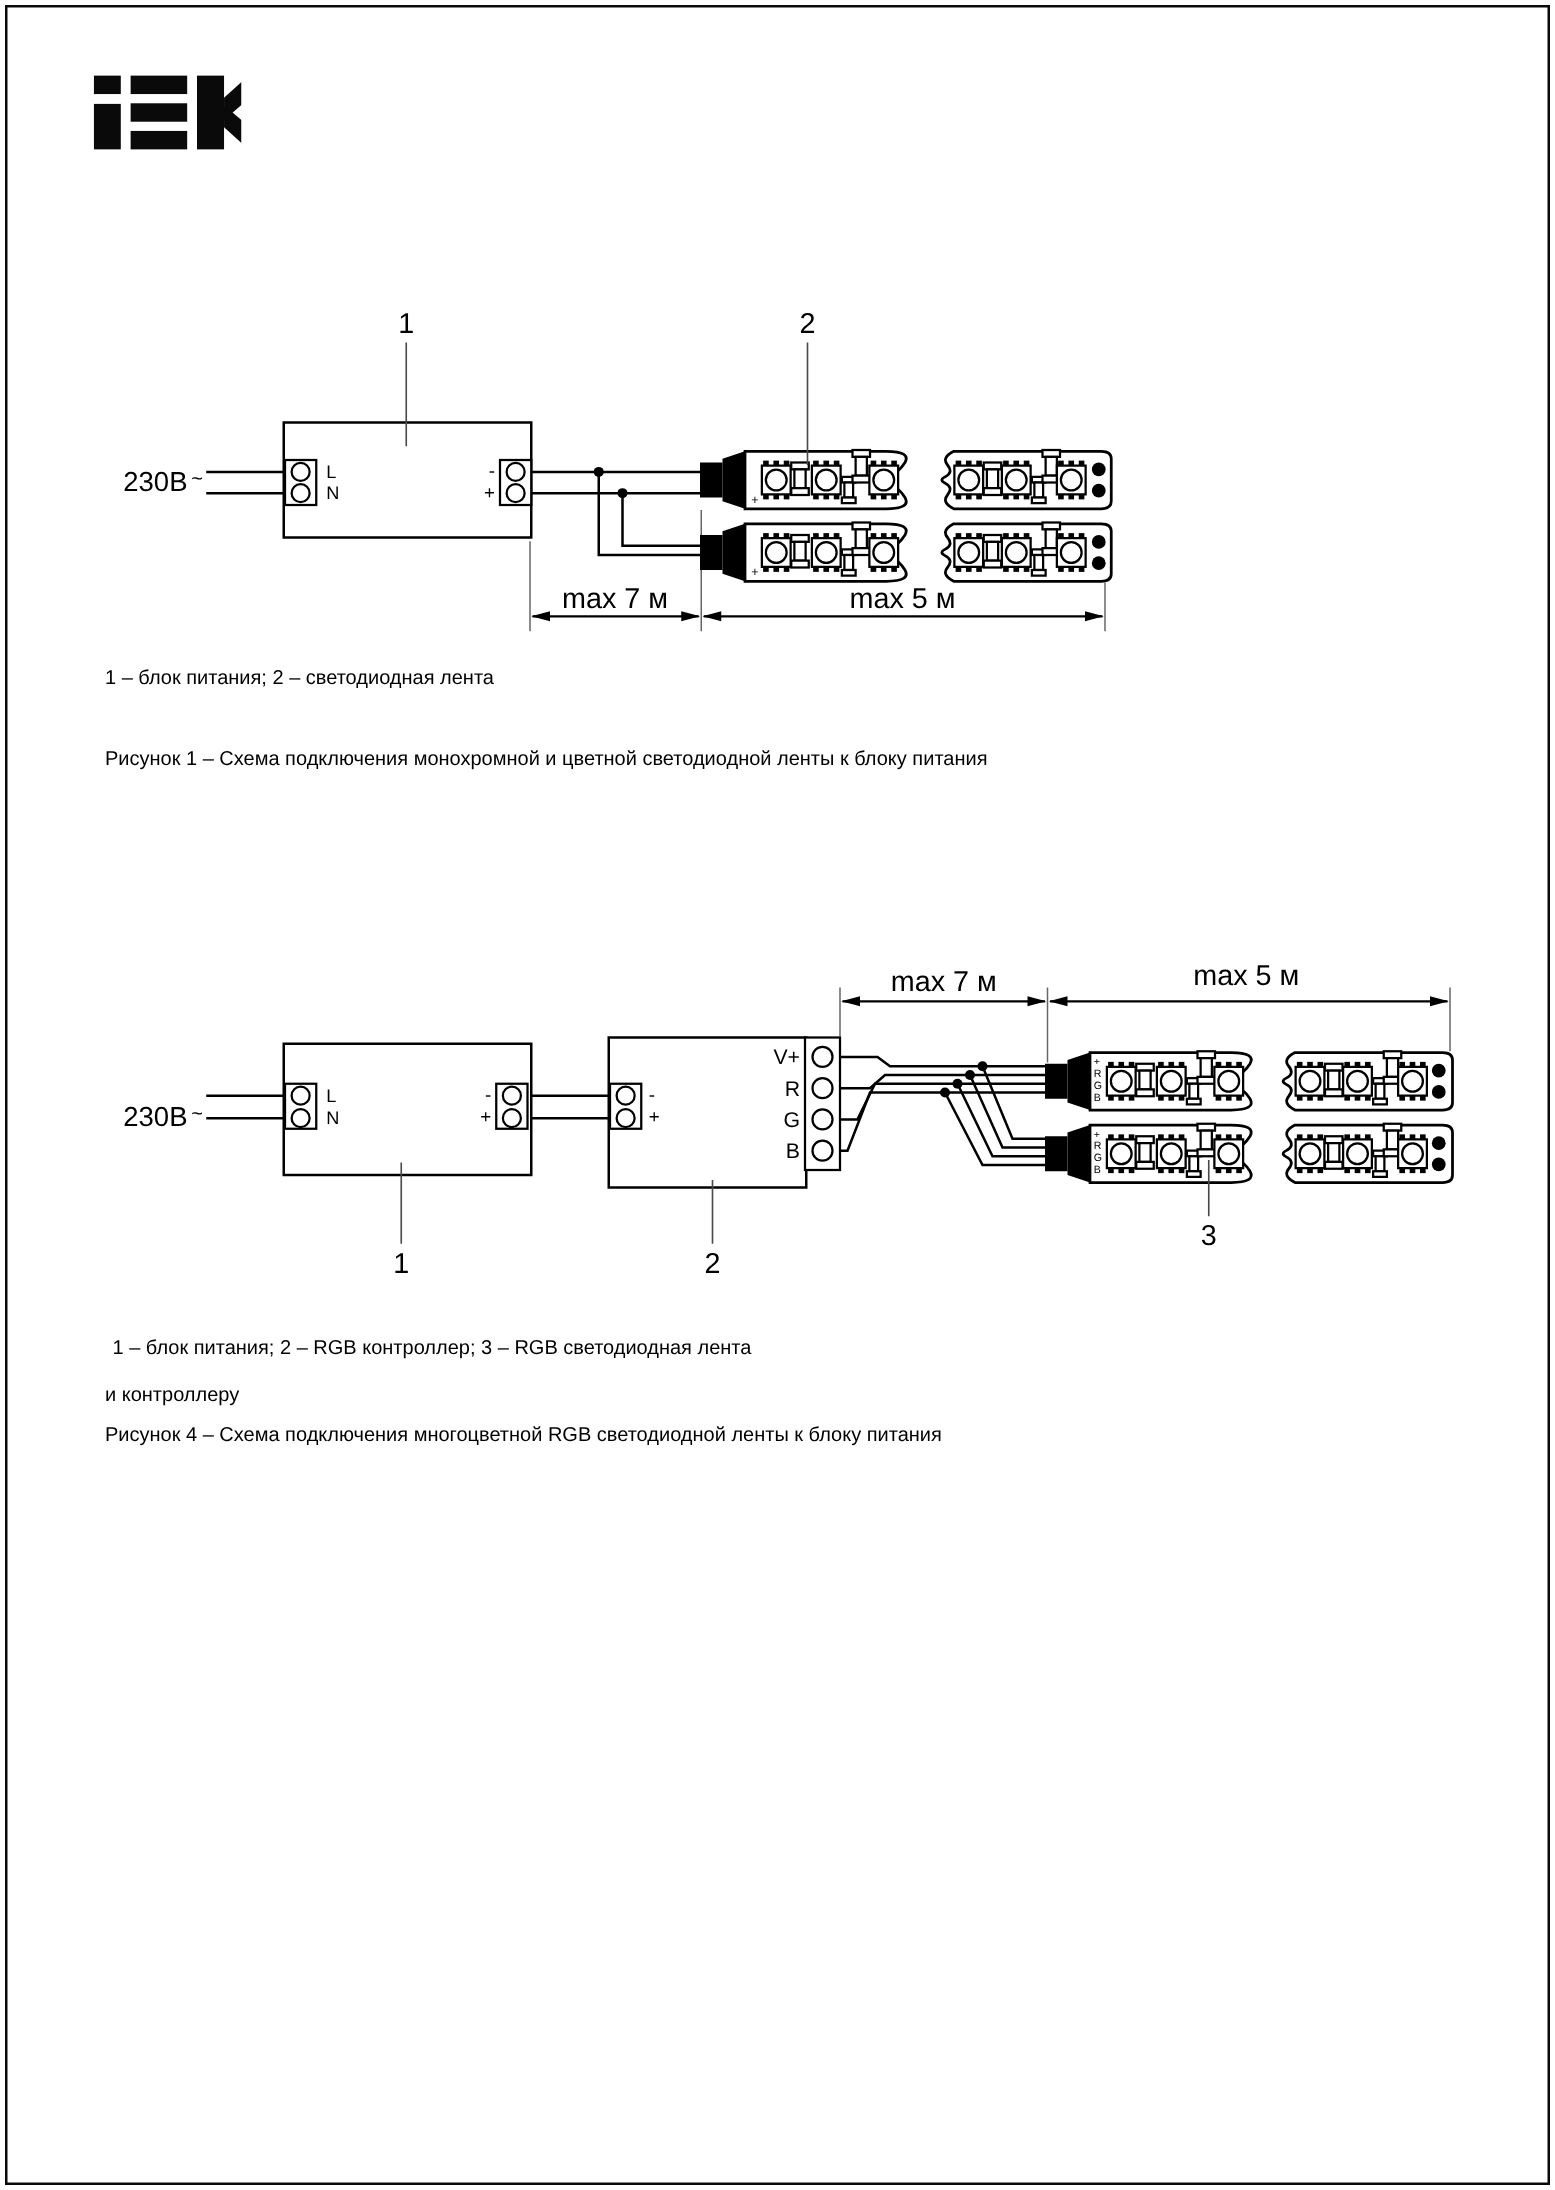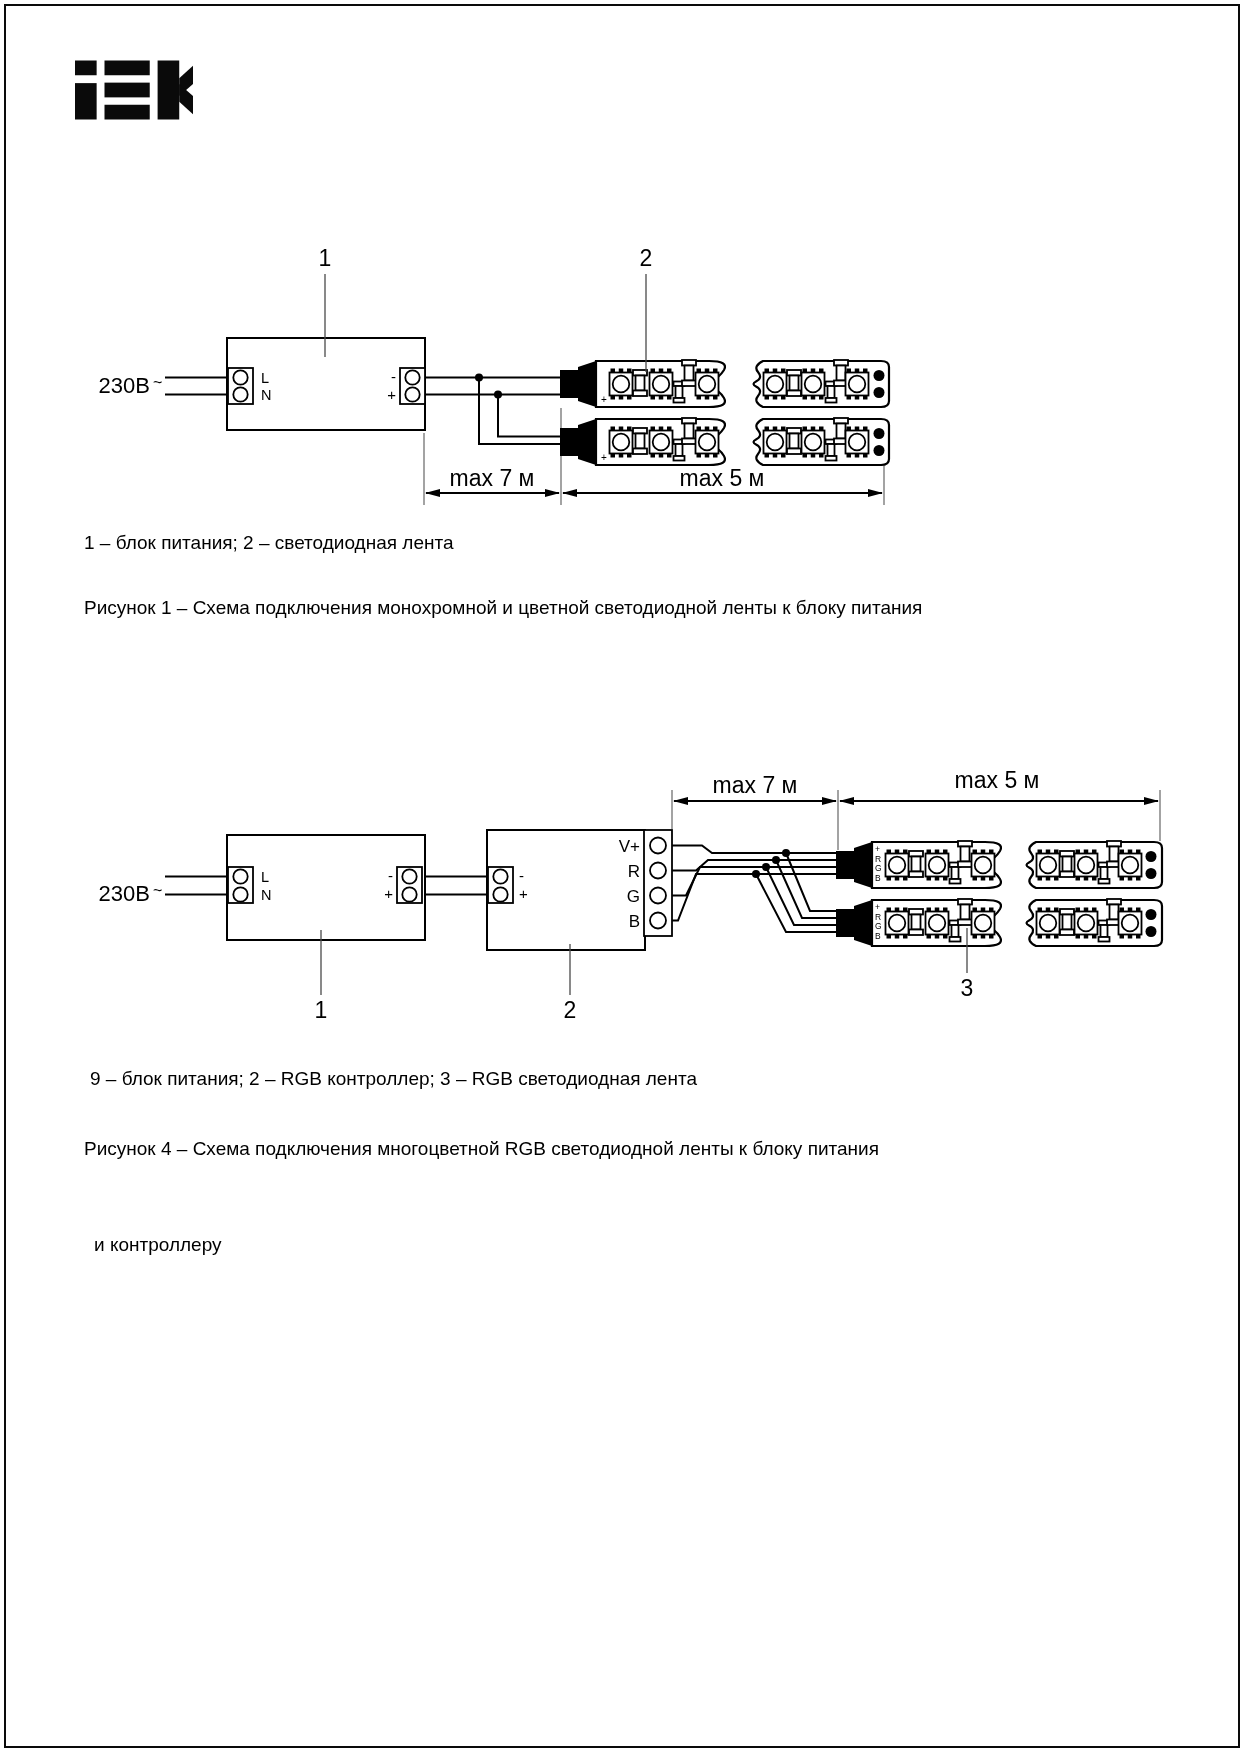--- a/index.html
+++ b/index.html
@@ -3,26 +3,26 @@
 <meta charset="utf-8">
 <style>
   html,body{margin:0;padding:0;}
   body{
     width:1244px;height:1752px;position:relative;background:#fff;
     font-family:"Liberation Sans",sans-serif;color:#000;overflow:hidden;
   }
   .page-frame{position:absolute;inset:4px;border:2.5px solid #0a0a0a;}
   svg.diagram{position:absolute;left:0;top:0;width:1244px;height:1752px;}
   svg text{font-family:"Liberation Sans",sans-serif;fill:#000;}
-  .caption{position:absolute;font-size:19px;line-height:26px;white-space:nowrap;}
+  .caption{position:absolute;font-size:16px;line-height:26px;white-space:nowrap;}
   #cap1{left:84px;top:530px;}
   #title1{left:84px;top:595px;}
   #cap2{left:90px;top:1066px;}
   #title2a{left:84px;top:1136px;}
-  #title2b{left:84px;top:1232px;margin-left:10px;}
+  #title2b{left:84px;top:1104px;}
   
   .ln{stroke:#000;stroke-width:2;fill:none;}
   .ext{stroke:#666;stroke-width:1.2;fill:none;}
   .ldr{stroke:#4a4a4a;stroke-width:1.3;fill:none;}
   .box{fill:#fff;stroke:#000;stroke-width:2;}
   .tb{fill:#fff;stroke:#000;stroke-width:1.8;}
   .blk{fill:#000;stroke:none;}
   .seg{fill:#fff;stroke:#000;stroke-width:2.2;}
   .w{fill:#fff;stroke:#000;stroke-width:1.8;}
 </style>
@@ -320,15 +320,15 @@
       <line x1="570" y1="944" x2="570" y2="995" class="ldr"></line>
       <text x="570" y="1018" font-size="23" text-anchor="middle">2</text>
       <line x1="967" y1="928" x2="967" y2="973" class="ldr"></line>
       <text x="967" y="996" font-size="23" text-anchor="middle">3</text>
     </g>
   </g>
 </svg>
 
 <div class="caption" id="cap1">1 – блок питания; 2 – светодиодная лента</div>
 <div class="caption" id="title1">Рисунок 1 – Схема подключения монохромной и цветной светодиодной ленты к блоку питания</div>
-<div class="caption" id="cap2">9 – блок питания; 2 – RGB контроллер; 3 – RGB светодиодная лента</div>
+<div class="caption" id="cap2">1 – блок питания; 2 – RGB контроллер; 3 – RGB светодиодная лента</div>
 <div class="caption" id="title2a">Рисунок 4 – Схема подключения многоцветной RGB светодиодной ленты к блоку питания</div>
 <div class="caption" id="title2b">и контроллеру</div>
 
 </body></html>

